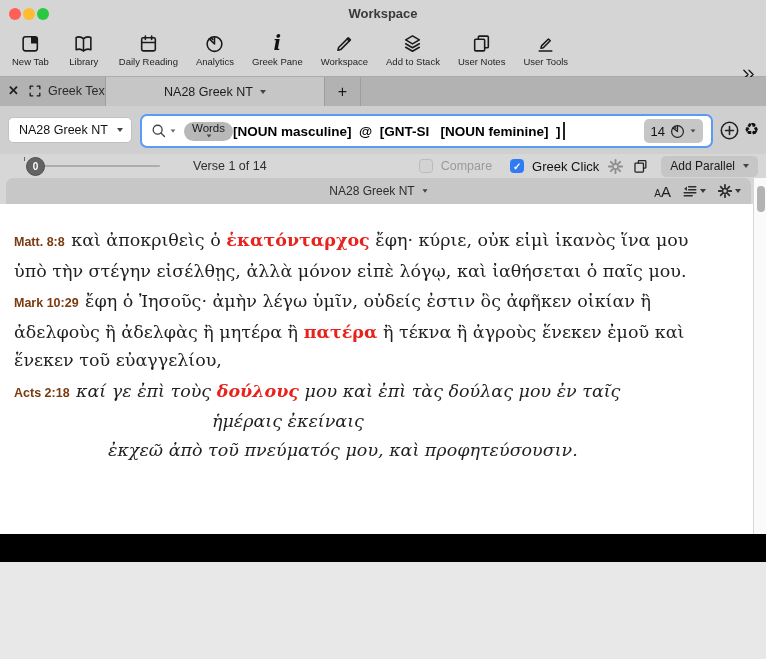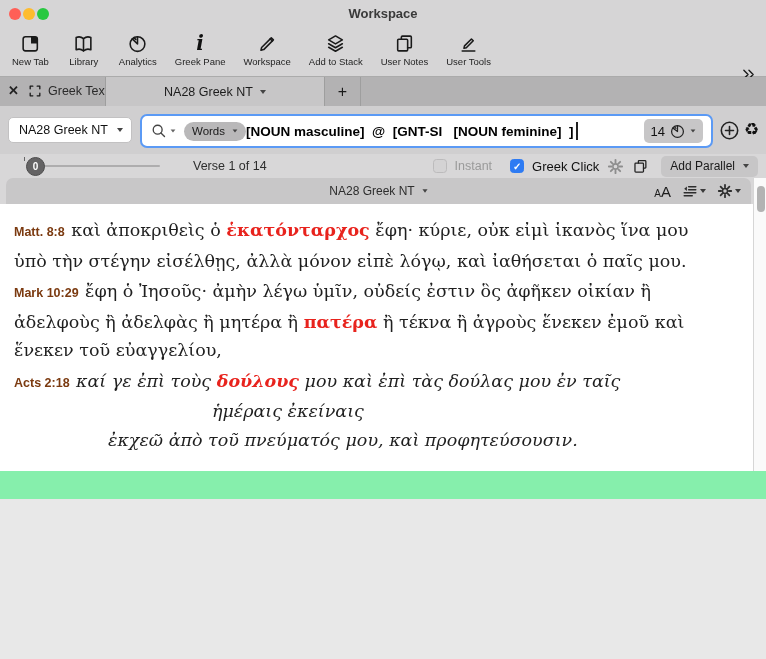--- a/index.html
+++ b/index.html
@@ -1,17 +1,17 @@
 <!DOCTYPE html>
 <html><head>
 <meta charset="utf-8">
 <style>
   html,body{margin:0;padding:0;background:#e8e8e8;}
   *{box-sizing:border-box;}
-  #app{position:relative;width:766px;height:499px;overflow:hidden;background:#86efac;
+  #app{position:relative;width:766px;height:562px;overflow:hidden;background:#000000;
        font-family:"Liberation Sans",sans-serif;-webkit-font-smoothing:antialiased;}
   .row{position:absolute;left:0;right:0;}
 
   
   #titlebar{top:0;height:28px;background:#d6d5d6;}
   .tl{position:absolute;top:8px;width:12px;height:12px;border-radius:50%;}
   #titlebar .title{position:absolute;left:0;right:0;top:6px;text-align:center;
      font-weight:bold;font-size:13px;color:#3a3a3a;}
 
   
@@ -40,21 +40,21 @@
 
   
   #searchrow{top:106px;height:48px;background:#d0cfd0;}
   #text-selector{position:absolute;left:8px;top:11px;width:124px;height:26px;background:#fff;
      border:1px solid #c2c1c2;border-radius:5px;display:flex;align-items:center;
      padding:0 8px 0 10px;justify-content:space-between;}
   #text-selector .t{font-size:12.5px;color:#111;}
   #search-field{position:absolute;left:140px;top:8px;width:573px;height:34px;background:#fff;
      border:2.5px solid #5b9af5;border-radius:7px;display:flex;align-items:center;padding:0 72px 0 9px;}
   #mode-pill{background:#b9b8b9;border-radius:10px;height:19px;display:flex;align-items:center;
-     gap:7px;padding:0 8px;margin-left:8px;}
+     gap:0;padding:0 8px;margin-left:8px;flex-direction:column;}
   #mode-pill .t{font-size:11.5px;color:#1a1a1a;}
   #query{font-size:13.5px;font-weight:bold;color:#000;white-space:pre;}
   #cursor{width:1.5px;height:18px;background:#222;margin-left:3px;}
   #hit-badge{position:absolute;right:8px;top:50%;transform:translateY(-50%);height:24px;
      background:#c7c6c7;border-radius:5px;display:flex;align-items:center;gap:5px;padding:0 7px;}
   #hit-badge .t{font-size:13px;color:#111;}
   #add-search-icon{position:absolute;left:719px;top:14px;}
   #recycle-icon{position:absolute;left:744px;top:13px;font-size:17px;color:#111;}
 
   
@@ -83,21 +83,21 @@
   #pane-title{position:absolute;left:0;right:0;top:0;height:26px;display:flex;align-items:center;
      justify-content:center;gap:7px;font-size:12px;color:#2d2d2d;}
   #panehead-icons{position:absolute;right:10px;top:0;height:26px;display:flex;align-items:center;gap:11px;}
   .aa{color:#1d1d1d;display:flex;align-items:baseline;}
   .aa .s{font-size:10px;}.aa .b{font-size:15px;}
   .mini-caret{width:0;height:0;border-left:3px solid transparent;border-right:3px solid transparent;
      border-top:4px solid #3a3a3a;display:inline-block;margin-left:2px;}
 
   
   #content{position:absolute;top:204px;bottom:28px;left:0;right:13px;background:#fff;
-     overflow:hidden;padding:12px 34px 0 14px;}
+     overflow:hidden;padding:22px 34px 0 14px;}
   .verse{font-family:"DejaVu Serif",serif;font-size:17.5px;line-height:28.5px;color:#1f1f1f;
      margin-bottom:2px;}
   .verse.italic .gk{font-style:italic;}
   .ref{font-family:"Liberation Sans",sans-serif;font-weight:bold;color:#7b3a10;font-size:12.5px;
      padding-right:3px;}
   .hit{color:#e8231d;font-weight:bold;}
   .indent{display:inline-block;height:1px;}
 
   
   #scrollcol{position:absolute;top:178px;bottom:28px;right:0;width:13px;background:#fafafa;
@@ -145,20 +145,29 @@
         <svg width="21" height="21" viewBox="0 0 20 20">
             <path d="M10 5.3C8 3.7 4.8 3.5 3 4.3V16c1.8-.8 5-.6 7 1 2-1.6 5.2-1.8 7-1V4.3c-1.8-.8-5-.6-7 1z"></path>
             <path d="M10 5.3V17"></path>
           </svg>
       </span>
         <span class="lbl">Library</span>
     </div>
     <div class="tb-item">
       <span class="ic icon">
         <svg width="21" height="21" viewBox="0 0 20 20">
+            <rect x="3.5" y="4.5" width="13" height="12.5" rx="1.5"></rect>
+            <path d="M7 2.8v3.4M13 2.8v3.4M3.5 9h13"></path>
+          </svg>
+      </span>
+        <span class="lbl">Daily Reading</span>
+    </div>
+    <div class="tb-item">
+      <span class="ic icon">
+        <svg width="21" height="21" viewBox="0 0 20 20">
             <circle cx="10" cy="10.5" r="7"></circle>
             <path d="M10 10.5V3.5M10 10.5L5.1 5.6M6.7 4.4l1.6 1.7"></path>
           </svg>
       </span>
         <span class="lbl">Analytics</span>
     </div>
     <div class="tb-item">
       <span class="ic">
           <span class="info-i">i</span>
         </span>
@@ -265,21 +274,21 @@
 
   <div class="row" id="verserow">
     <div id="slider-tick"></div>
     <div id="slider-track"></div>
     <div id="slider-knob">
       <span>0</span>
     </div>
     <span id="verse-status">Verse 1 of 14</span>
     <div id="verse-right">
       <span class="cb off" id="compare-cb"></span>
-      <span id="compare-label">Instant</span>
+      <span id="compare-label">Compare</span>
       <span class="cb on" id="liveclick-cb">✓</span>
       <span id="liveclick-label">Greek Click</span>
       <span class="icon">
         <svg width="17" height="17" viewBox="0 0 20 20" style="stroke:#8d8d8d;stroke-width:2.2;">
             <circle cx="10" cy="10" r="3.1" style="stroke-width:1.8;"></circle>
             <path d="M10 2.2v3M10 14.8v3M2.2 10h3M14.8 10h3M4.5 4.5l2.1 2.1M13.4 13.4l2.1 2.1M15.5 4.5l-2.1 2.1M6.6 13.4l-2.1 2.1"></path>
           </svg>
       </span>
       <span class="icon">
         <svg width="17" height="17" viewBox="0 0 20 20" style="stroke:#222;">

